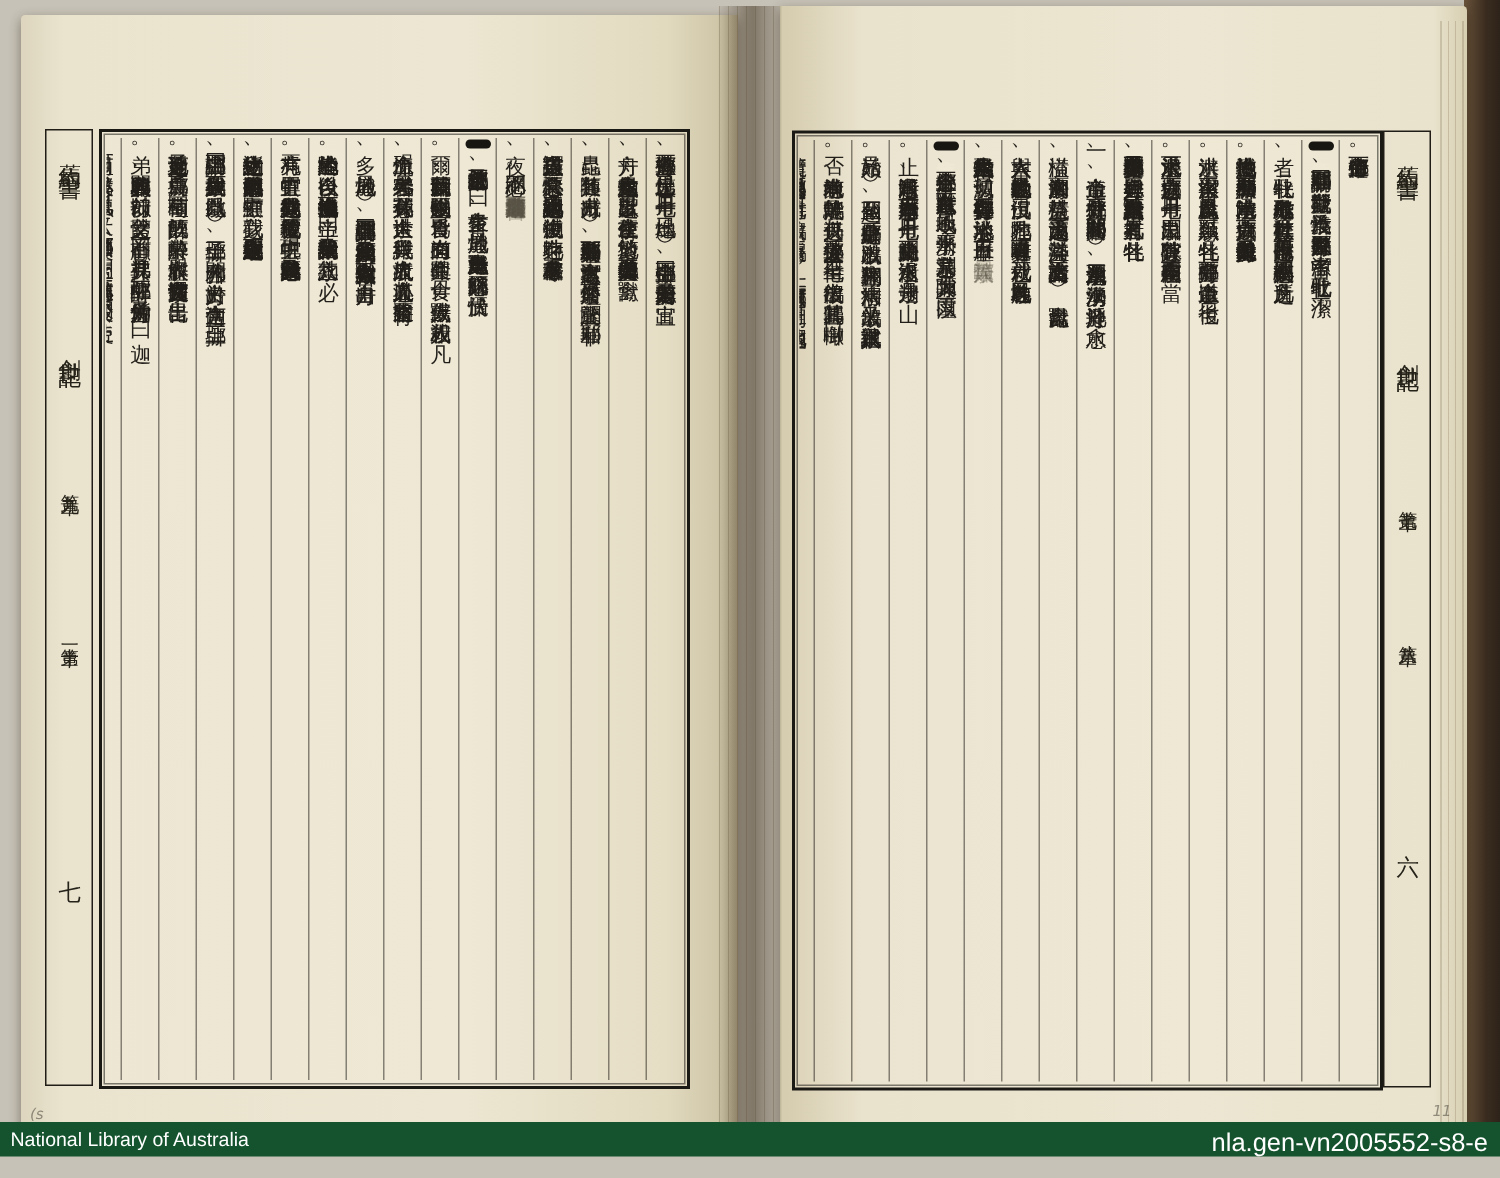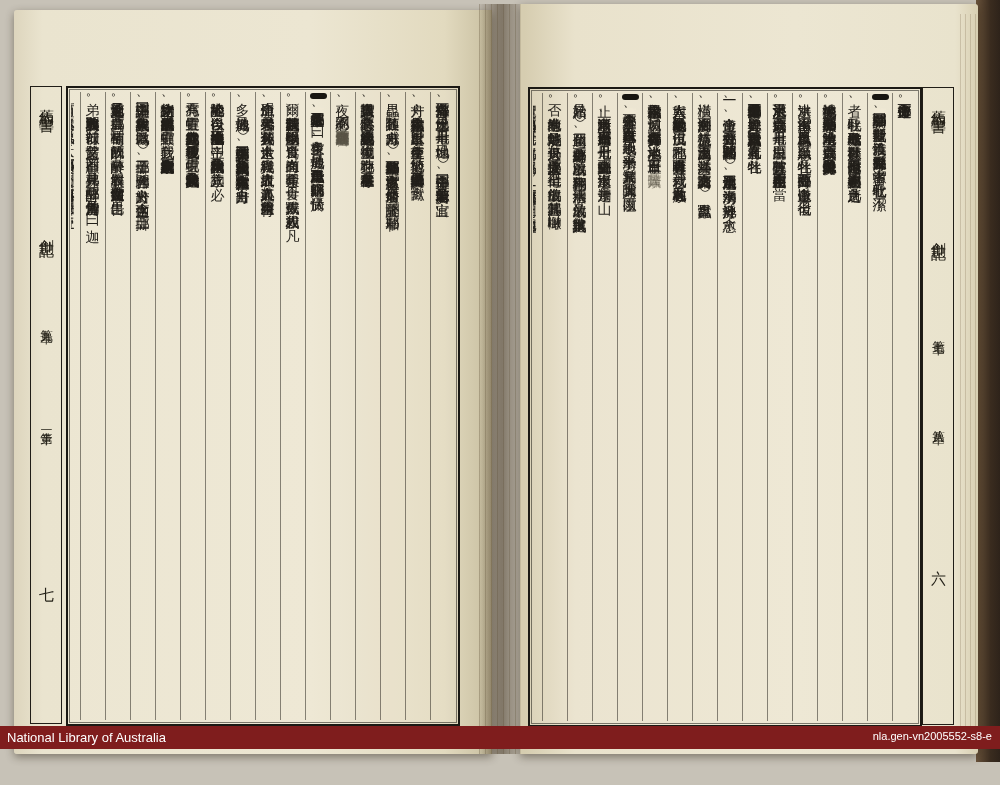--- a/index.html
+++ b/index.html
@@ -66,25 +66,25 @@
   }
   .m-title{font-size:15px;letter-spacing:3px;}
   .m-book{font-size:15px;letter-spacing:2px;}
   .m-chap{font-size:12.5px;letter-spacing:1px;}
   .m-page{font-size:15px;}
   .m-ghost{font-size:12px;color:rgba(100,95,80,.4);transform:translateX(-50%) scaleX(-1);}
   
   .pencil{position:absolute;font-family:"DejaVu Sans",sans-serif;color:rgba(95,90,80,.65);font-size:10px;font-style:italic;}
   
   .caption-bar{
-    position:absolute;left:0;top:726px;width:1000px;height:23px;background:#7f1d1d;
+    position:absolute;left:0;top:748px;width:1000px;height:23px;background:#14532d;
     font-family:"Liberation Sans","DejaVu Sans",sans-serif;color:#fff;
   }
   .caption-bar .cap-left{position:absolute;left:7px;top:4px;font-size:13px;}
-  .caption-bar .cap-right{position:absolute;right:8px;top:4px;font-size:11px;}
+  .caption-bar .cap-right{position:absolute;right:8px;top:4px;font-size:17px;}
 </style>
 </head>
 <body>
 
 <div class="backdrop-right"></div>
 
 <div class="page page-left">
   <div class="margin-box" style="left:16px;top:76px;height:636px;">
     <span class="m-title" style="top:10px">舊約聖書</span>
     <span class="m-book" style="top:140px">創世記</span>

